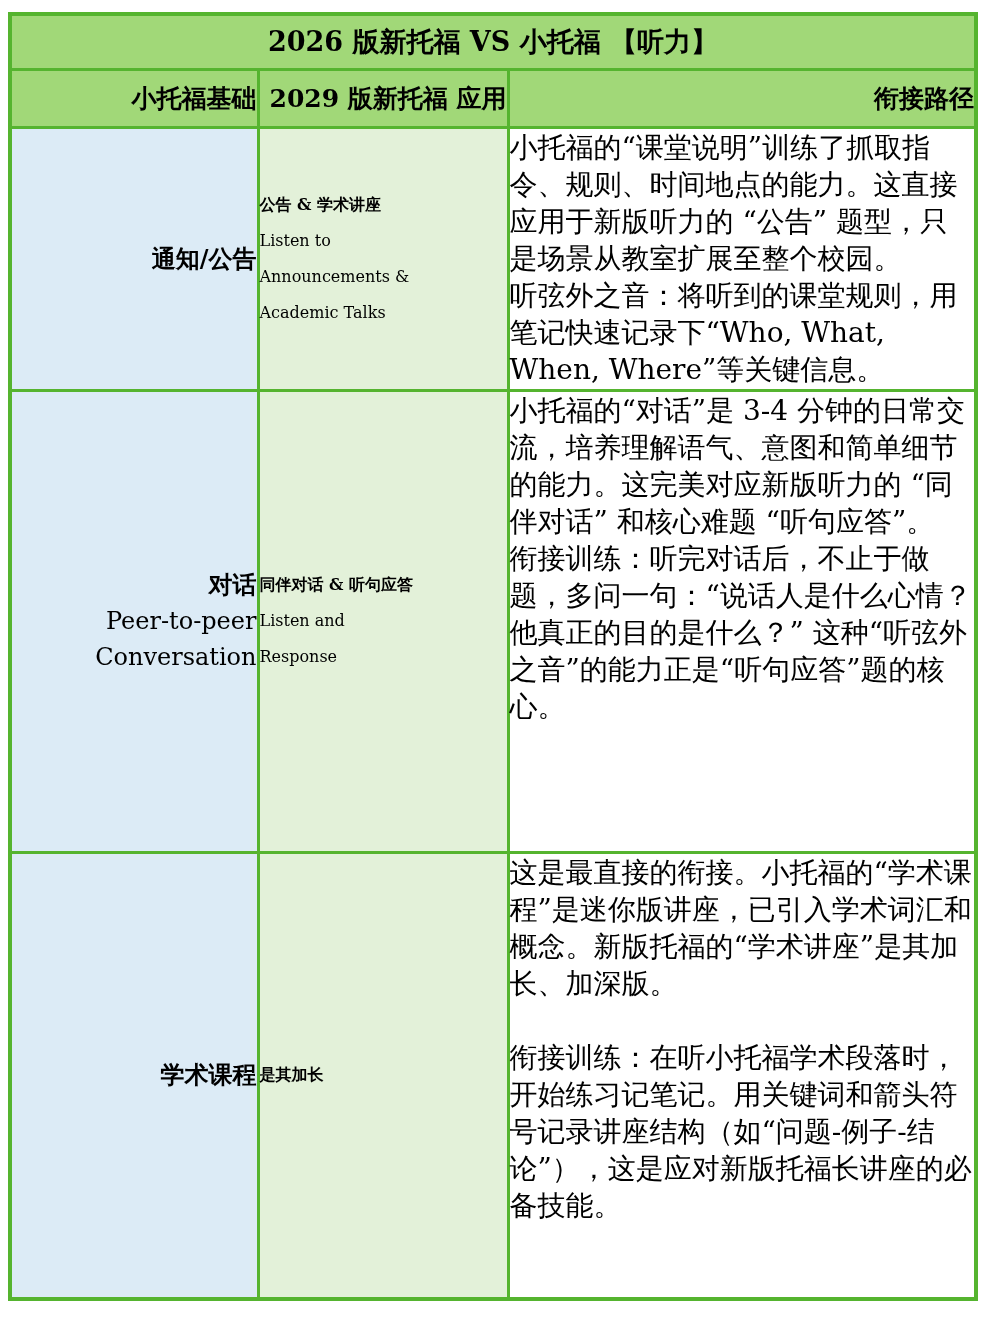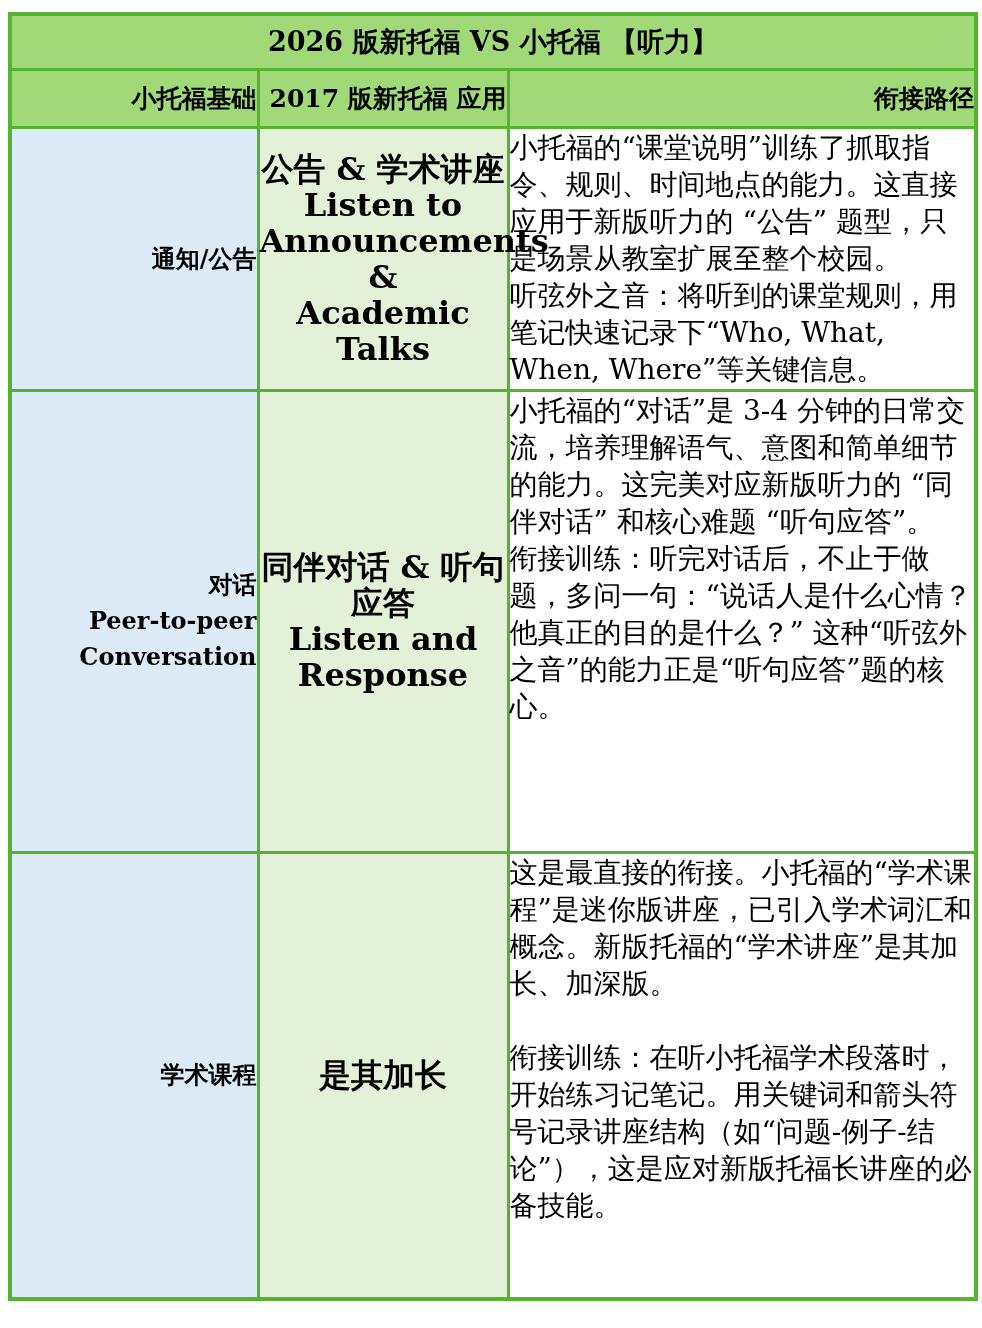--- a/index.html
+++ b/index.html
@@ -50,40 +50,39 @@
   }
 
   td.junior-cell {
     background: var(--junior-col-bg, #DCEBF6);
     text-align: right;
     vertical-align: middle;
     font-size: 24px;
   }
   td.toefl-cell {
     background: var(--toefl-col-bg, #E3F1D9);
-    text-align: center;
     vertical-align: middle;
-    font-size: 32px;
+    font-size: 16px;
   }
   td.path-cell {
     background: #ffffff;
     text-align: left;
     vertical-align: top;
     font-size: 28px;
     font-weight: normal;
     padding: 5px 8px 6px 9px;
   }
 
   .cn-line {
     font-weight: bold;
     white-space: pre-line;
     line-height: 36px;
   }
   .en-line {
-    font-weight: bold;
+    font-weight: normal;
     white-space: pre-line;
     line-height: 36px;
   }
   .para {
     white-space: pre-line;
     line-height: 37px;
     margin: 0;
   }
   tr.row-3 .para-training {
     margin-top: 37px; 
@@ -102,21 +101,21 @@
       <col class="c1">
         <col class="c2">
         <col class="c3">
     </colgroup>
     <thead>
       <tr>
         <th class="title-cell" colspan="3">2026 版新托福 VS 小托福 【听力】</th>
       </tr>
       <tr>
         <th class="col-hdr">小托福基础</th>
-        <th class="col-hdr">2017 版新托福 应用</th>
+        <th class="col-hdr">2029 版新托福 应用</th>
         <th class="col-hdr">衔接路径</th>
       </tr>
     </thead>
     <tbody>
       <tr class="row-1">
         <td class="junior-cell">
           <div class="cn-line">通知/公告</div>
           <div class="en-line"></div>
         </td>
         <td class="toefl-cell">

